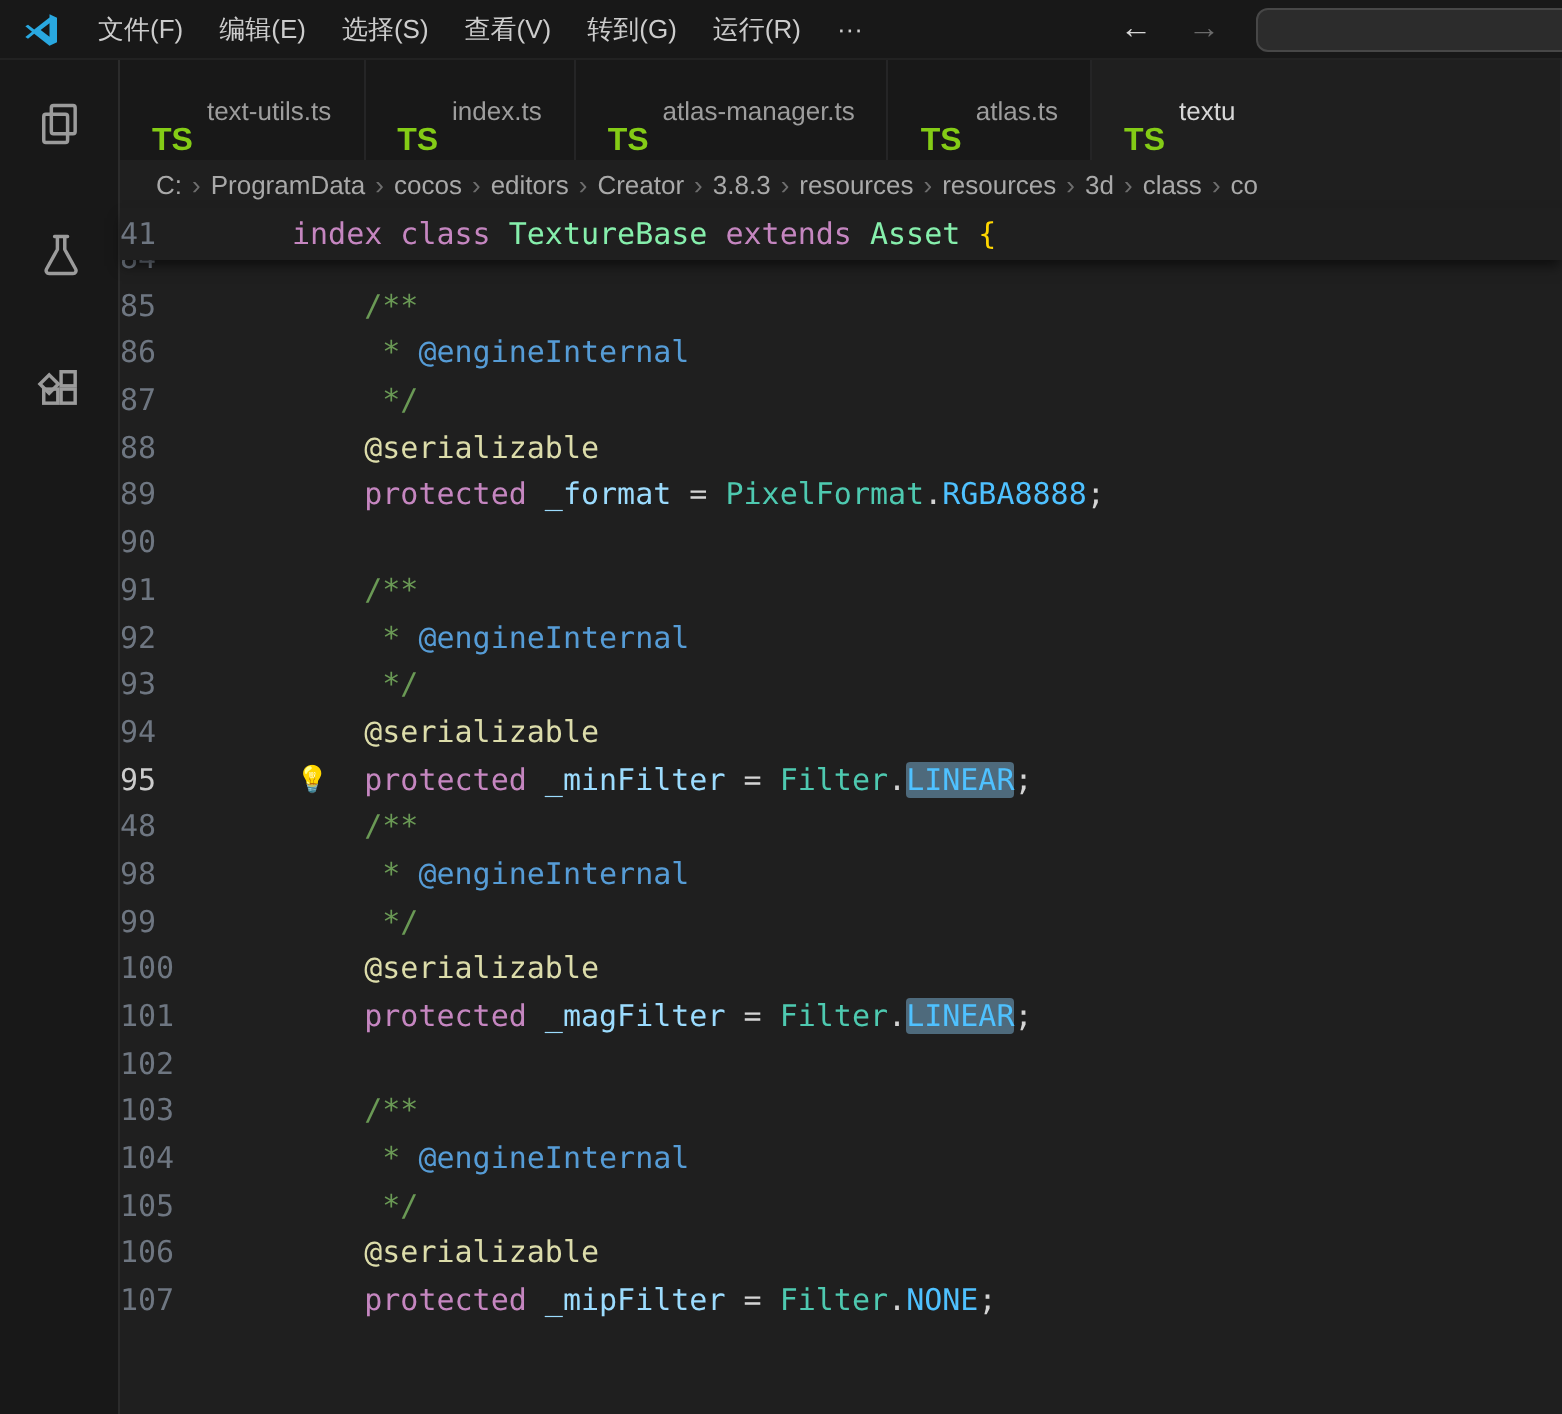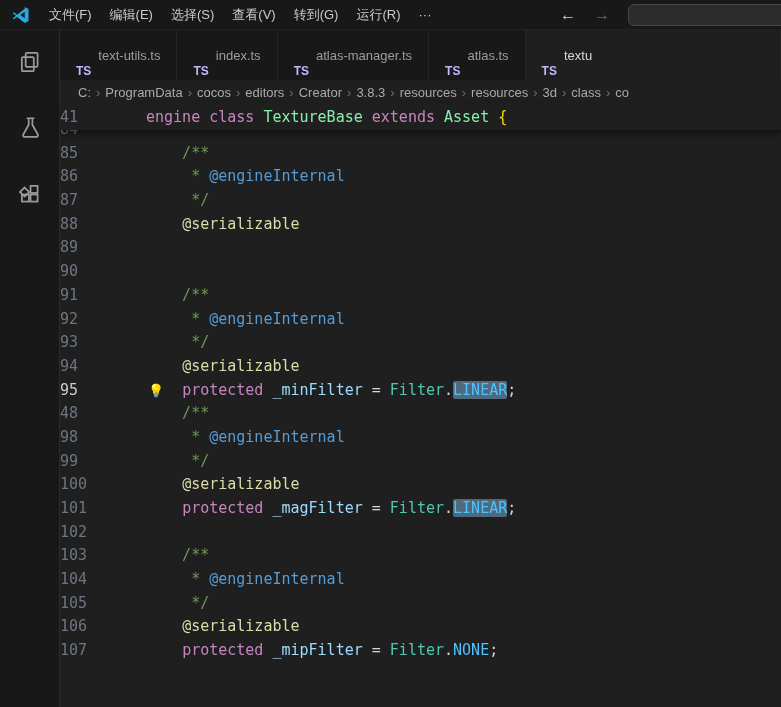--- a/index.html
+++ b/index.html
@@ -37,21 +37,21 @@
   .editor-col { flex:1; display:flex; flex-direction:column; min-width:0; }
 
   
   .tabbar { height:50px; background:#181818; display:flex; overflow:hidden; }
   .tab {
     display:flex; align-items:center; gap:7px; padding:0 16px;
     border-right:1px solid #252526; background:#181818; color:#9d9d9d;
     font-size:13px; white-space:nowrap; height:100%;
   }
   .tab.active { background:#1f1f1f; color:#d7d7d7; flex:1 0 auto; }
-  .ts-badge { color:#c4b5fd; font-weight:bold; font-size:12px; font-family:"Liberation Sans",sans-serif;margin-top:31px; }
+  .ts-badge { color:#84cc16; font-weight:bold; font-size:16px; font-family:"Liberation Sans",sans-serif;margin-top:31px; }
 
   
   .breadcrumb {
     height:24px; background:#1f1f1f; display:flex; align-items:center;
     padding-left:18px; font-size:13px; color:#a9a9a9; gap:5px; white-space:nowrap; overflow:hidden;
   }
   .crumb { cursor:default; }
   .crumb-sep { color:#6e6e6e; font-size:13px; }
 
   
@@ -176,21 +176,21 @@
         <div class="crumb-sep">›</div>
         <div class="crumb">class</div>
         <div class="crumb-sep">›</div>
         <div class="crumb">co</div>
       </div>
 
     <div class="sticky">
       <div class="coderow">
         <div class="ln">41</div>
         <div class="gut-space"></div>
-        <div class="codetext"><span class="tok kw">engine</span><span class="tok kw"> class</span><span class="tok cls"> TextureBase</span><span class="tok kw"> extends</span><span class="tok cls"> Asset</span><span class="tok brk"> {</span></div>
+        <div class="codetext"><span class="tok kw">index</span><span class="tok kw"> class</span><span class="tok cls"> TextureBase</span><span class="tok kw"> extends</span><span class="tok cls"> Asset</span><span class="tok brk"> {</span></div>
       </div>
     </div>
 
     <div class="codearea">
       <div class="code-lines">
           <div class="coderow">
             <div class="ln">84</div>
             <div class="gut-space"></div>
             <div class="codetext"></div>
           </div>
@@ -210,20 +210,21 @@
             <div class="codetext"><span class="tok cmt">     */</span></div>
           </div>
           <div class="coderow">
             <div class="ln">88</div>
             <div class="gut-space"></div>
             <div class="codetext"><span class="tok pln">    </span><span class="tok deco">@serializable</span></div>
           </div>
           <div class="coderow">
             <div class="ln">89</div>
             <div class="gut-space"></div>
+            <div class="codetext"><span class="tok pln">    </span><span class="tok kw">protected</span><span class="tok var"> _format</span><span class="tok pun"> = </span><span class="tok type">PixelFormat</span><span class="tok pun">.</span><span class="tok enum">RGBA8888</span><span class="tok pun">;</span></div>
           </div>
           <div class="coderow">
             <div class="ln">90</div>
             <div class="gut-space"></div>
             <div class="codetext"></div>
           </div>
           <div class="coderow">
             <div class="ln">91</div>
             <div class="gut-space"></div>
             <div class="codetext"><span class="tok cmt">    /**</span></div>

